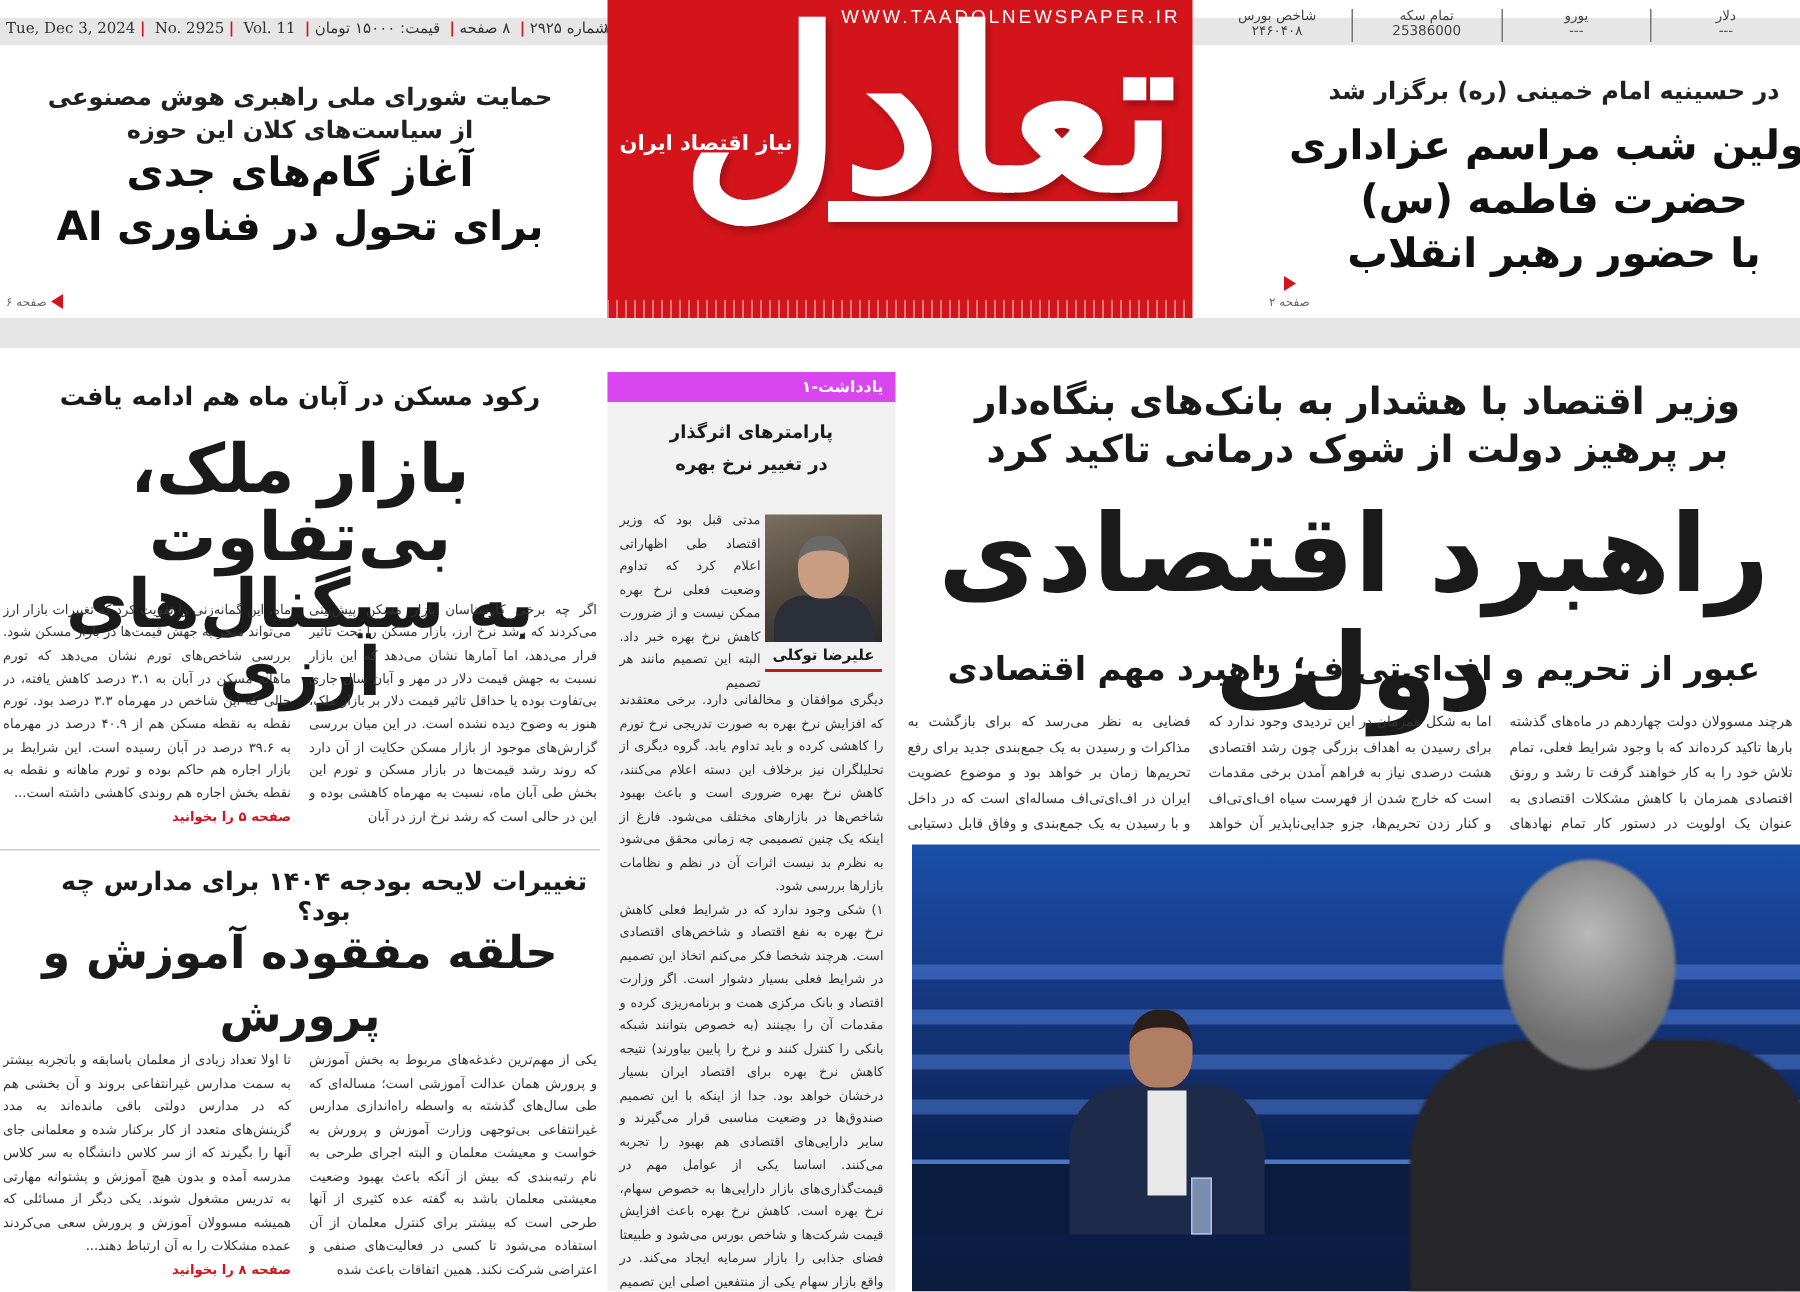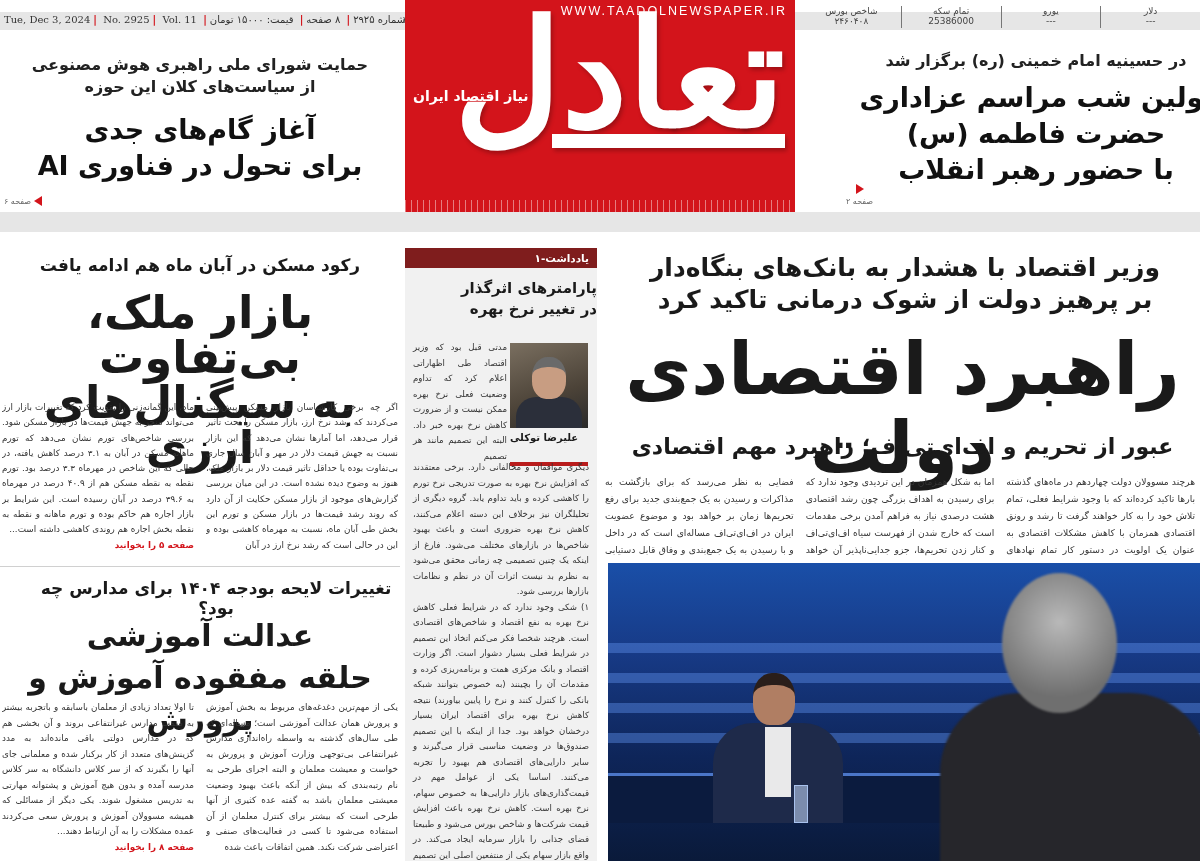--- a/index.html
+++ b/index.html
@@ -51,26 +51,26 @@
   .photo .man1 .head { position: absolute; left: 40px; top: 0; width: 42px; height: 52px; background: #b07e63; border-radius: 45% 45% 40% 40%; border-top: 12px solid #2a1e1a; }
   .photo .man1 .body { position: absolute; left: 0; top: 50px; width: 130px; height: 100px; background: #1e2a4a; border-radius: 40px 40px 0 0; }
   .photo .man1 .shirt { position: absolute; left: 52px; top: 54px; width: 26px; height: 70px; background: #e9e9ea; }
   .photo .glass { position: absolute; left: 186px; top: 222px; width: 14px; height: 38px; background: rgba(200,220,255,0.55); border: 1px solid #a9c2ee; }
   .photo .man2 { position: absolute; left: 332px; top: 10px; width: 270px; height: 300px; }
   .photo .man2 .head { position: absolute; left: 62px; top: 0; width: 115px; height: 140px; background: radial-gradient(circle at 50% 35%, #b9b9b9, #6f6f6f 70%); border-radius: 50%; filter: blur(1px); }
   .photo .man2 .body { position: absolute; left: 0; top: 120px; width: 270px; height: 180px; background: #26262b; border-radius: 80px 80px 0 0; filter: blur(1px); }
 
   
   .note { position: absolute; left: 405px; top: 248px; width: 192px; height: 613px; background: #f1f1f1; }
-  .note .bar { height: 20px; background: #7f1d1d; color: #fff; font-size: 10.5px; font-weight: bold; direction: rtl; padding-right: 8px; line-height: 20px; }
-  .note .title { text-align: right; direction: rtl; font-size: 15px; font-weight: bold; line-height: 21px; margin-top: 10px; }
+  .note .bar { height: 20px; background: #d946ef; color: #fff; font-size: 10.5px; font-weight: bold; direction: rtl; padding-right: 8px; line-height: 20px; }
+  .note .title { text-align: center; direction: rtl; font-size: 12px; font-weight: bold; line-height: 21px; margin-top: 10px; }
   .note .author-photo { position: absolute; left: 105px; top: 95px; width: 78px; height: 85px; background: linear-gradient(160deg, #7a6f60 0%, #4c4338 60%, #2a2a2a 100%); overflow: hidden; }
   .note .author-photo .face { position: absolute; left: 22px; top: 14px; width: 34px; height: 42px; background: #c89d82; border-radius: 45% 45% 42% 42%; border-top: 10px solid #6a6a6a; }
   .note .author-photo .suit { position: absolute; left: 6px; top: 54px; width: 66px; height: 40px; background: #2b2f3a; border-radius: 20px 20px 0 0; }
-  .note .author-name { position: absolute; left: 105px; top: 184px; width: 78px; text-align: left; font-size: 10px; font-weight: bold; direction: rtl; border-bottom: 4px solid #b91c1c; padding-bottom: 19px; }
+  .note .author-name { position: absolute; left: 105px; top: 184px; width: 78px; text-align: center; font-size: 10px; font-weight: bold; direction: rtl; border-bottom: 2px solid #b91c1c; padding-bottom: 3px; }
   .note .intro { position: absolute; left: 8px; top: 92px; width: 94px; font-size: 8.6px; line-height: 15.5px; direction: rtl; text-align: justify; color: #333; }
   .note .body { position: absolute; left: 8px; top: 212px; width: 176px; font-size: 8.6px; line-height: 15.5px; direction: rtl; text-align: justify; color: #333; white-space: pre-line; }
 
   
   .left-kicker { position: absolute; left: 0; top: 255px; width: 400px; text-align: center; direction: rtl; font-size: 17px; font-weight: bold; }
   .left-head { position: absolute; left: 0; top: 290px; width: 400px; text-align: center; direction: rtl; font-size: 45px; font-weight: bold; line-height: 45px; }
   .left-cols { position: absolute; left: 2px; top: 400px; width: 396px; height: 160px; display: flex; direction: rtl; gap: 12px; }
   .left-cols .col-text { font-size: 8.8px; line-height: 15.3px; }
   .divider { position: absolute; left: 0; height: 1px; background: #d0d0d0; }
   .edu-kicker { position: absolute; left: 0; top: 578px; width: 400px; text-align: center; direction: rtl; font-size: 17px; font-weight: bold; padding-left: 32px; }
@@ -128,21 +128,21 @@
   <div class="head">با حضور رهبر انقلاب</div>
   <div class="pagelink" style="left:10px;flex-direction:column;">
     <span class="arrow-red arrow-right"></span>
     <span>صفحه ۲</span>
   </div>
 </div>
 
 <div class="topbox" style="left:0; width:400px;">
   <div class="kicker" style="margin-top:24px;">حمایت شورای ملی راهبری هوش مصنوعی</div>
   <div class="kicker">از سیاست‌های کلان این حوزه</div>
-  <div class="head" style="margin-top:14px;">آغاز گام‌های جدی</div>
+  <div class="head" style="">آغاز گام‌های جدی</div>
   <div class="head">برای تحول در فناوری AI</div>
   <div class="pagelink" style="left:4px;">
     <span class="arrow-red arrow-left"></span>
     <span>صفحه ۶</span>
   </div>
 </div>
 
 <div class="gray-band"></div>
 
 <div class="main-kicker">
@@ -202,21 +202,20 @@
   <div class="col-text">اگر چه برخی کارشناسان بازار مسکن پیش‌بینی می‌کردند که رشد نرخ ارز، بازار مسکن را تحت تاثیر قرار می‌دهد، اما آمارها نشان می‌دهد که این بازار نسبت به جهش قیمت دلار در مهر و آبان سال جاری بی‌تفاوت بوده یا حداقل تاثیر قیمت دلار بر بازار ملک، هنوز به وضوح دیده نشده است. در این میان بررسی گزارش‌های موجود از بازار مسکن حکایت از آن دارد که روند رشد قیمت‌ها در بازار مسکن و تورم این بخش طی آبان ماه، نسبت به مهرماه کاهشی بوده و این در حالی است که رشد نرخ ارز در آبان</div>
   <div class="col-text">
     <span>ماه، این گمانه‌زنی را تقویت کرد که تغییرات بازار ارز می‌تواند منجر به جهش قیمت‌ها در بازار مسکن شود. بررسی شاخص‌های تورم نشان می‌دهد که تورم ماهانه مسکن در آبان به ۳.۱ درصد کاهش یافته، در حالی که این شاخص در مهرماه ۳.۳ درصد بود. تورم نقطه به نقطه مسکن هم از ۴۰.۹ درصد در مهرماه به ۳۹.۶ درصد در آبان رسیده است. این شرایط بر بازار اجاره هم حاکم بوده و تورم ماهانه و نقطه به نقطه بخش اجاره هم روندی کاهشی داشته است...</span><br>
     <span class="readmore">صفحه ۵ را بخوانید</span>
   </div>
 </div>
 <div class="divider" style="top:566px; width:400px;"></div>
 
 <div class="edu-kicker">تغییرات لایحه بودجه ۱۴۰۴ برای مدارس چه بود؟</div>
 <div class="edu-head">
-  <div>عدالت آموزشی</div>
   <div>حلقه مفقوده آموزش و پرورش</div>
 </div>
 <div class="edu-cols">
   <div class="col-text">یکی از مهم‌ترین دغدغه‌های مربوط به بخش آموزش و پرورش همان عدالت آموزشی است؛ مساله‌ای که طی سال‌های گذشته به واسطه راه‌اندازی مدارس غیرانتفاعی بی‌توجهی وزارت آموزش و پرورش به خواست و معیشت معلمان و البته اجرای طرحی به نام رتبه‌بندی که بیش از آنکه باعث بهبود وضعیت معیشتی معلمان باشد به گفته عده کثیری از آنها طرحی است که بیشتر برای کنترل معلمان از آن استفاده می‌شود تا کسی در فعالیت‌های صنفی و اعتراضی شرکت نکند. همین اتفاقات باعث شده</div>
   <div class="col-text">
     <span>تا اولا تعداد زیادی از معلمان باسابقه و باتجربه بیشتر به سمت مدارس غیرانتفاعی بروند و آن بخشی هم که در مدارس دولتی باقی مانده‌اند به مدد گزینش‌های متعدد از کار برکنار شده و معلمانی جای آنها را بگیرند که از سر کلاس دانشگاه به سر کلاس مدرسه آمده و بدون هیچ آموزش و پشتوانه مهارتی به تدریس مشغول شوند. یکی دیگر از مسائلی که همیشه مسوولان آموزش و پرورش سعی می‌کردند عمده مشکلات را به آن ارتباط دهند...</span><br>
     <span class="readmore">صفحه ۸ را بخوانید</span>
   </div>
 </div>
 

